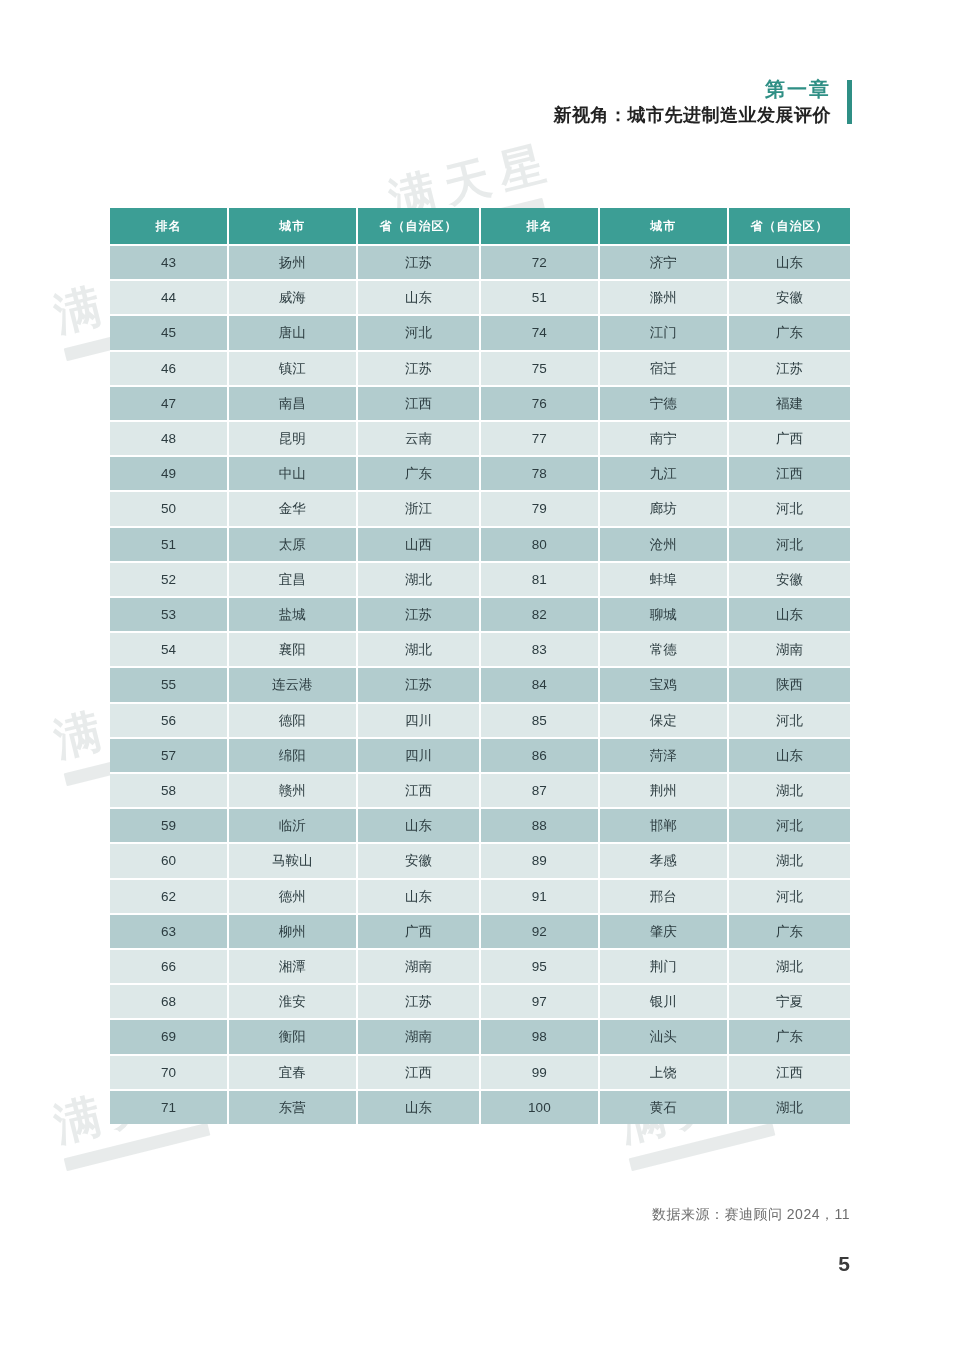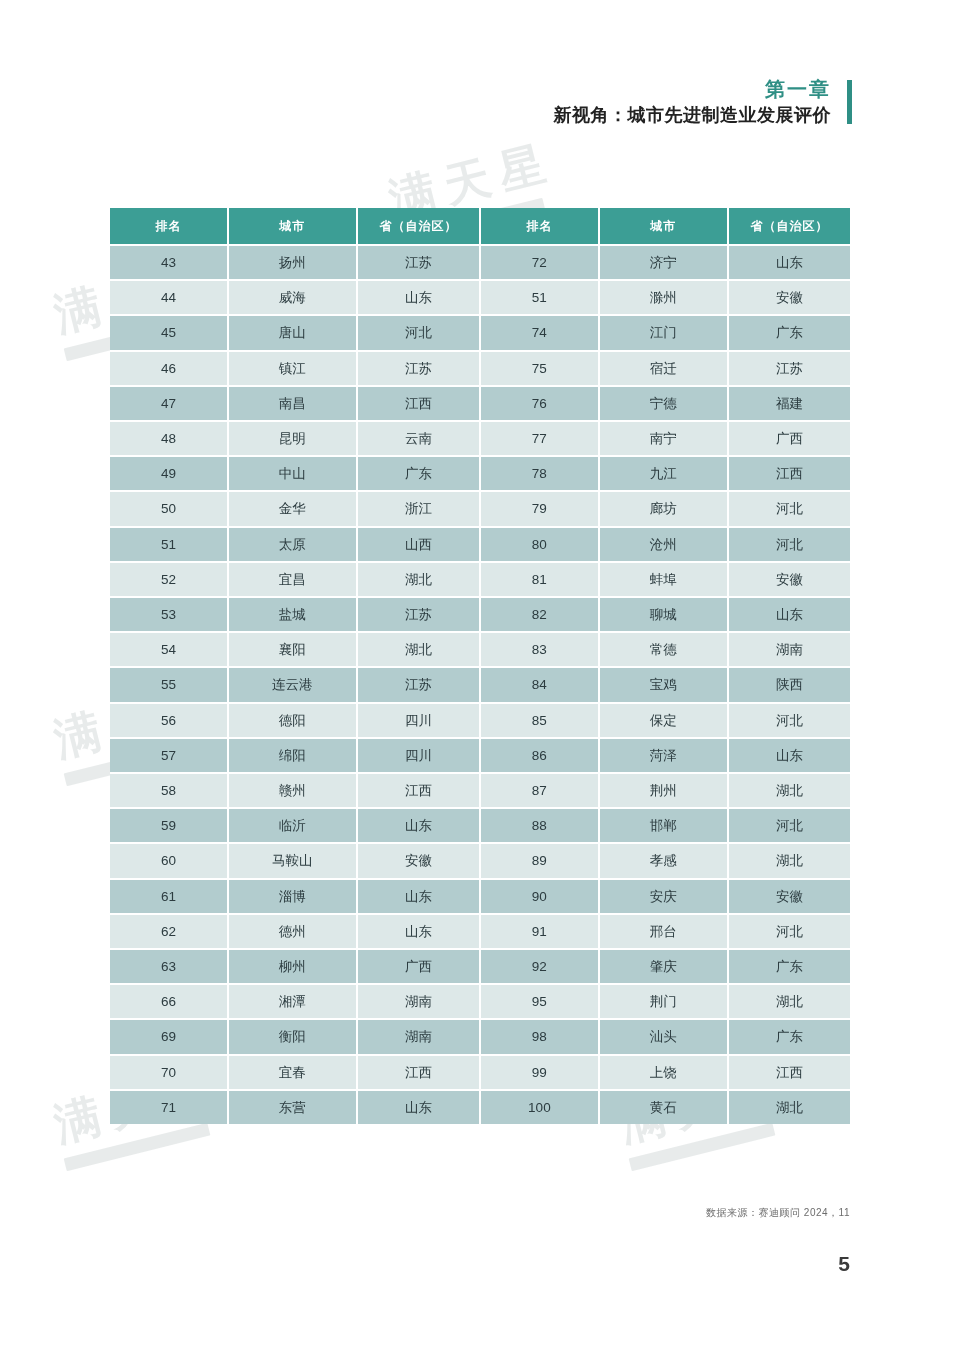--- a/index.html
+++ b/index.html
@@ -133,21 +133,21 @@
   .col-city  { width: 17.4%; }
   .col-prov  { width: 16.6%; }
 
   
   .source-note {
     position: absolute;
     left: 110px;
     top: 1206px;
     width: 740px;
     text-align: right;
-    font-size: 10px;
+    font-size: 14px;
     color: #6d6d6d;
     letter-spacing: 0.5px;
     z-index: 5;
   }
   .page-number {
     position: absolute;
     right: 110px;
     top: 1252px;
     font-size: 21px;
     font-weight: 700;
@@ -328,28 +328,20 @@
           <td class="col-prov">河北</td>
         </tr>
         <tr class="even">
           <td class="col-rank">60</td>
           <td class="col-city">马鞍山</td>
           <td class="col-prov">安徽</td>
           <td class="col-rank">89</td>
           <td class="col-city">孝感</td>
           <td class="col-prov">湖北</td>
         </tr>
-        <tr class="odd">
-          <td class="col-rank">61</td>
-          <td class="col-city">淄博</td>
-          <td class="col-prov">山东</td>
-          <td class="col-rank">90</td>
-          <td class="col-city">安庆</td>
-          <td class="col-prov">安徽</td>
-        </tr>
         <tr class="even">
           <td class="col-rank">62</td>
           <td class="col-city">德州</td>
           <td class="col-prov">山东</td>
           <td class="col-rank">91</td>
           <td class="col-city">邢台</td>
           <td class="col-prov">河北</td>
         </tr>
         <tr class="odd">
           <td class="col-rank">63</td>
@@ -360,20 +352,28 @@
           <td class="col-prov">广东</td>
         </tr>
         <tr class="even">
           <td class="col-rank">66</td>
           <td class="col-city">湘潭</td>
           <td class="col-prov">湖南</td>
           <td class="col-rank">95</td>
           <td class="col-city">荆门</td>
           <td class="col-prov">湖北</td>
         </tr>
+        <tr class="even">
+          <td class="col-rank">68</td>
+          <td class="col-city">淮安</td>
+          <td class="col-prov">江苏</td>
+          <td class="col-rank">97</td>
+          <td class="col-city">银川</td>
+          <td class="col-prov">宁夏</td>
+        </tr>
         <tr class="odd">
           <td class="col-rank">69</td>
           <td class="col-city">衡阳</td>
           <td class="col-prov">湖南</td>
           <td class="col-rank">98</td>
           <td class="col-city">汕头</td>
           <td class="col-prov">广东</td>
         </tr>
         <tr class="even">
           <td class="col-rank">70</td>

